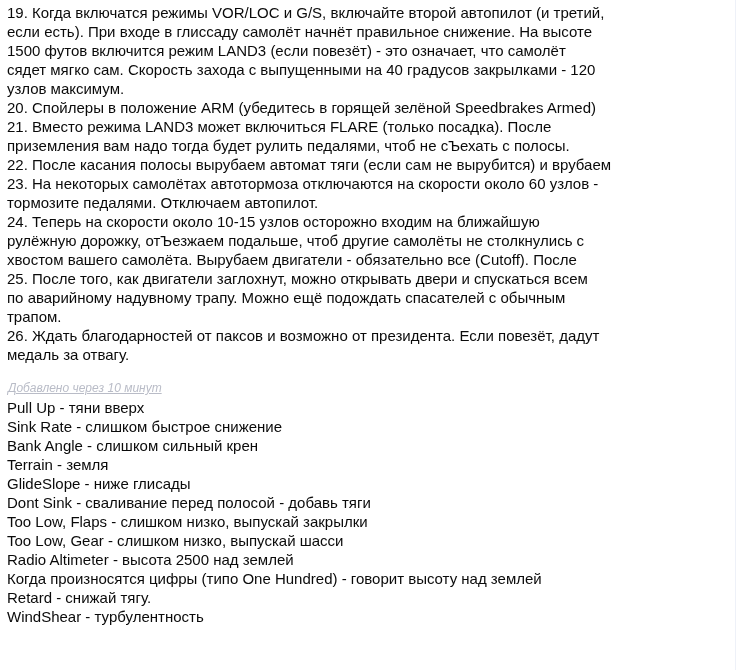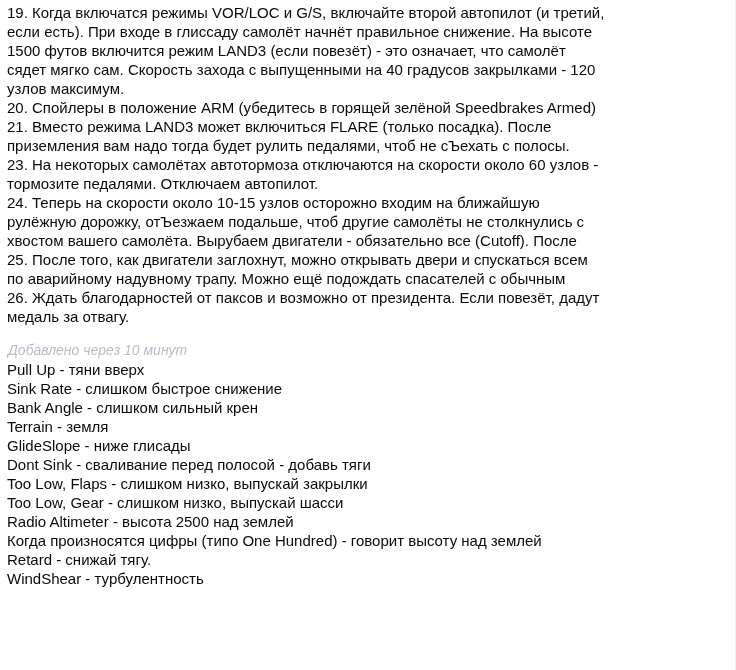--- a/index.html
+++ b/index.html
@@ -24,48 +24,51 @@
   }
   .line {
     font-size: 15px;
     line-height: 19px;
     white-space: nowrap;
     letter-spacing: 0;
   }
   .note {
     margin-top: 15px;
     margin-left: 1px;
-    font-size: 14px;
+    font-size: 12px;
     line-height: 19px;
     font-style: italic;
     color: #b9bcc7;
     white-space: nowrap;
+    text-decoration: underline;
   }
 </style>
 </head>
 <body>
 
 <div class="page">
 
   <div class="block">
       <div class="line">19. Когда включатся режимы VOR/LOC и G/S, включайте второй автопилот (и третий,</div>
       <div class="line">если есть). При входе в глиссаду самолёт начнёт правильное снижение. На высоте</div>
       <div class="line">1500 футов включится режим LAND3 (если повезёт) - это означает, что самолёт</div>
       <div class="line">сядет мягко сам. Скорость захода с выпущенными на 40 градусов закрылками - 120</div>
       <div class="line">узлов максимум.</div>
       <div class="line">20. Спойлеры в положение ARM (убедитесь в горящей зелёной Speedbrakes Armed)</div>
       <div class="line">21. Вместо режима LAND3 может включиться FLARE (только посадка). После</div>
       <div class="line">приземления вам надо тогда будет рулить педалями, чтоб не сЪехать с полосы.</div>
+      <div class="line">22. После касания полосы вырубаем автомат тяги (если сам не вырубится) и врубаем</div>
       <div class="line">23. На некоторых самолётах автотормоза отключаются на скорости около 60 узлов -</div>
       <div class="line">тормозите педалями. Отключаем автопилот.</div>
       <div class="line">24. Теперь на скорости около 10-15 узлов осторожно входим на ближайшую</div>
       <div class="line">рулёжную дорожку, отЪезжаем подальше, чтоб другие самолёты не столкнулись с</div>
       <div class="line">хвостом вашего самолёта. Вырубаем двигатели - обязательно все (Cutoff). После</div>
       <div class="line">25. После того, как двигатели заглохнут, можно открывать двери и спускаться всем</div>
       <div class="line">по аварийному надувному трапу. Можно ещё подождать спасателей с обычным</div>
+      <div class="line">трапом.</div>
       <div class="line">26. Ждать благодарностей от паксов и возможно от президента. Если повезёт, дадут</div>
       <div class="line">медаль за отвагу.</div>
     </div>
 
   <div class="note">Добавлено через 10 минут</div>
 
   <div class="block">
       <div class="line">Pull Up - тяни вверх</div>
       <div class="line">Sink Rate - слишком быстрое снижение</div>
       <div class="line">Bank Angle - слишком сильный крен</div>

